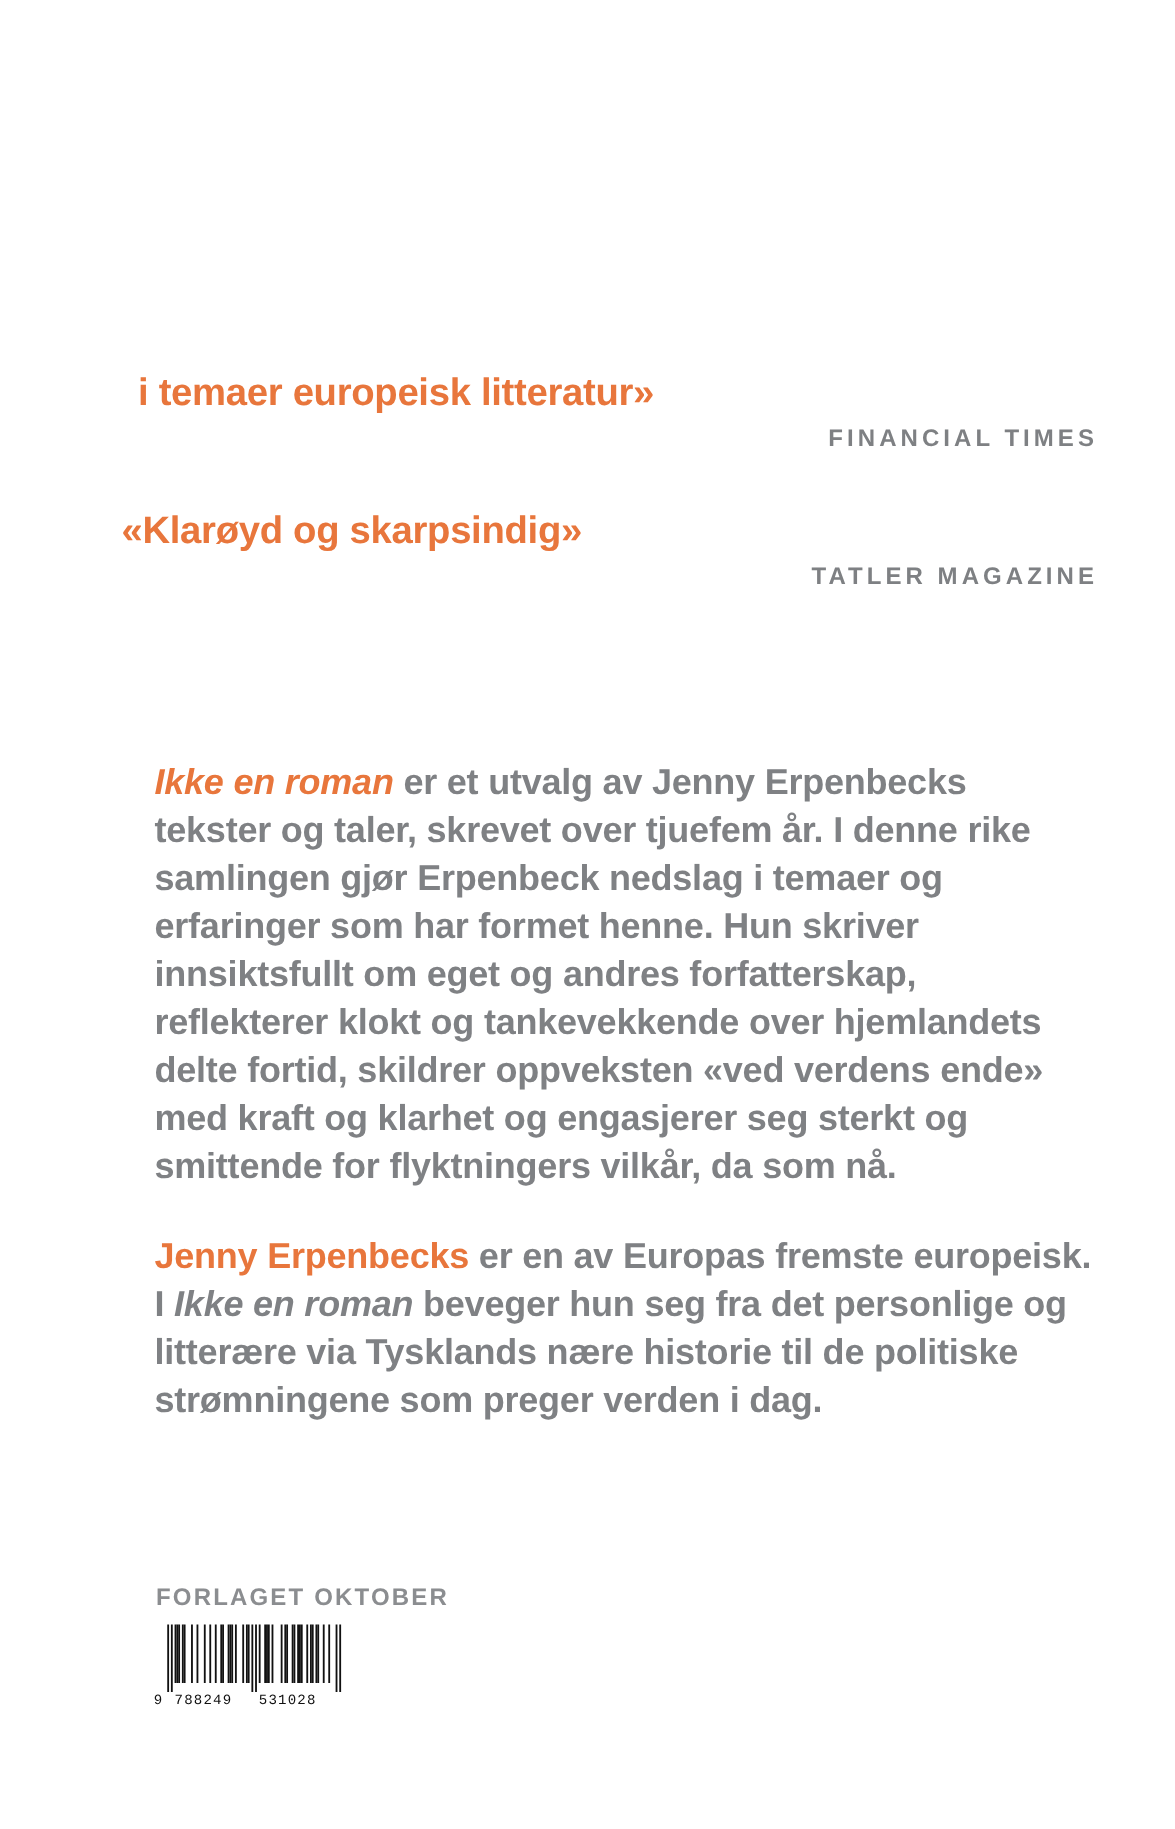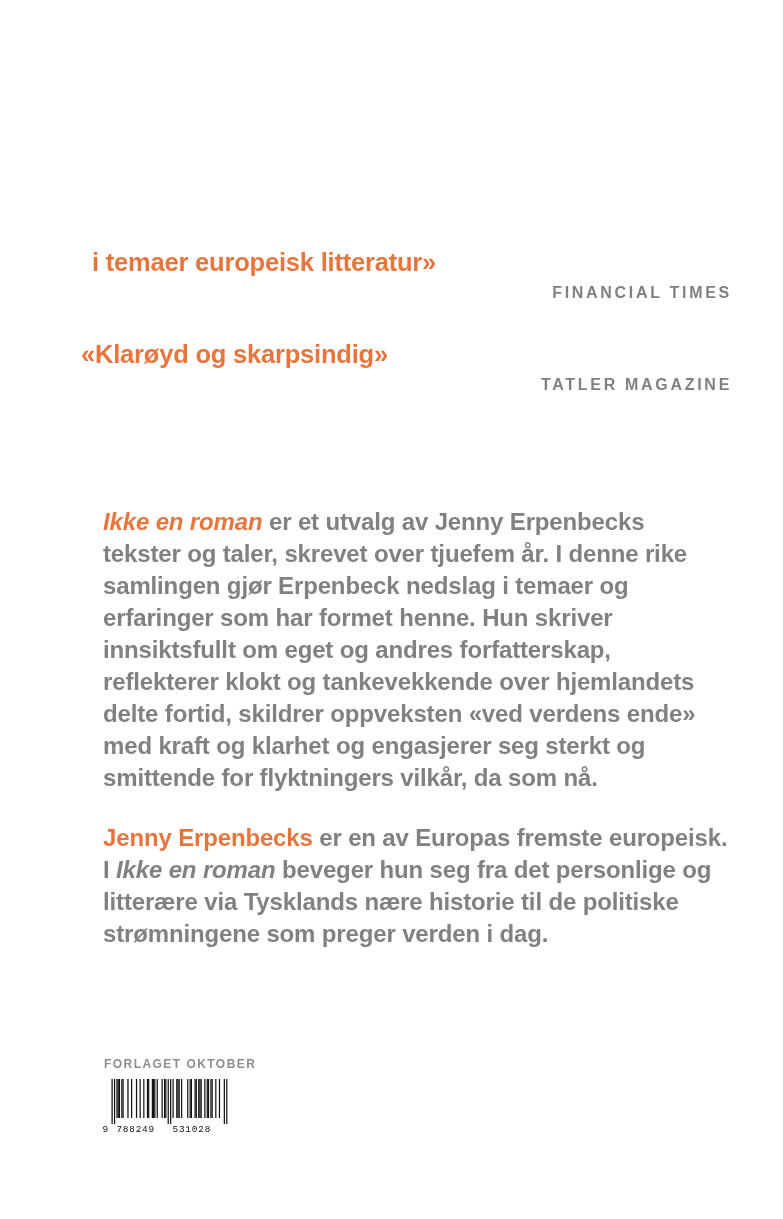--- a/index.html
+++ b/index.html
@@ -101,21 +101,21 @@
 
   
   .footer {
     position: absolute;
     left: 102px;
     top: 1057px;
   }
 
   .publisher {
     color: #8b8d90;
-    font-size: 12px;
+    font-size: 16px;
     font-weight: bold;
     letter-spacing: 1.45px;
     margin: 0 0 7px 2px;
     text-transform: uppercase;
   }
 
   .barcode {
     width: 156px;
   }
   .barcode svg {

